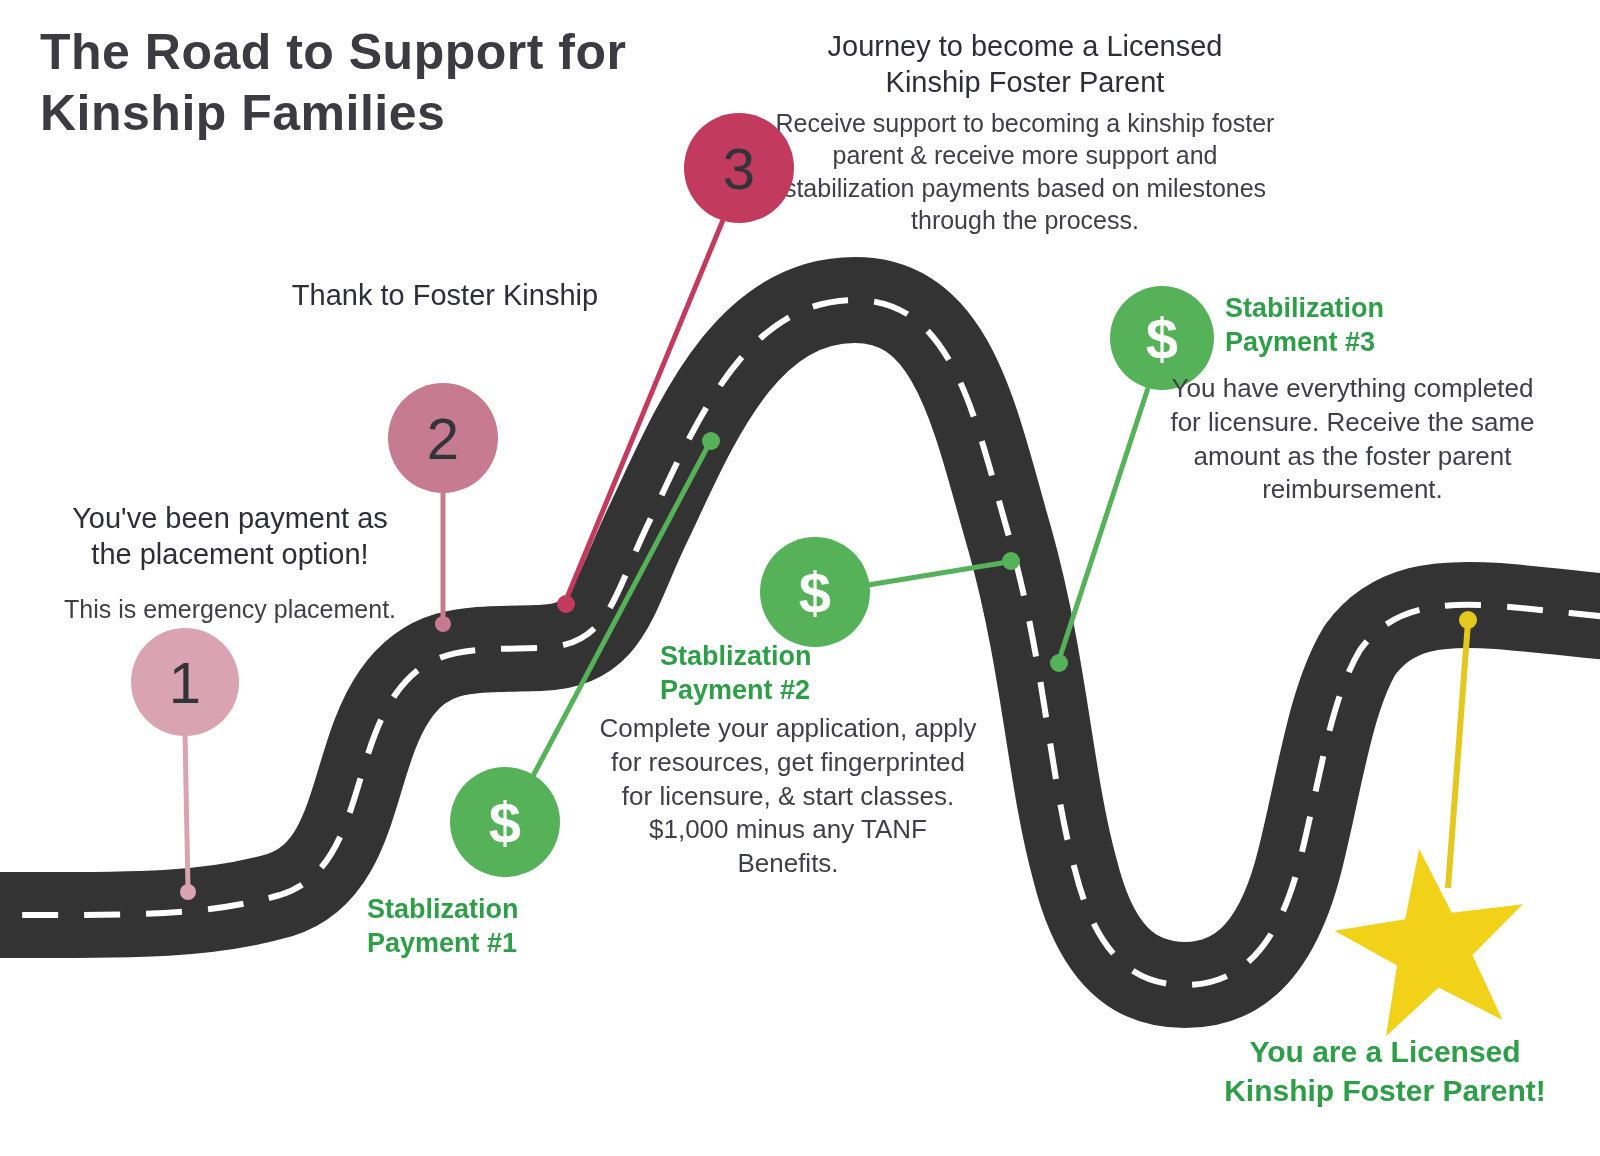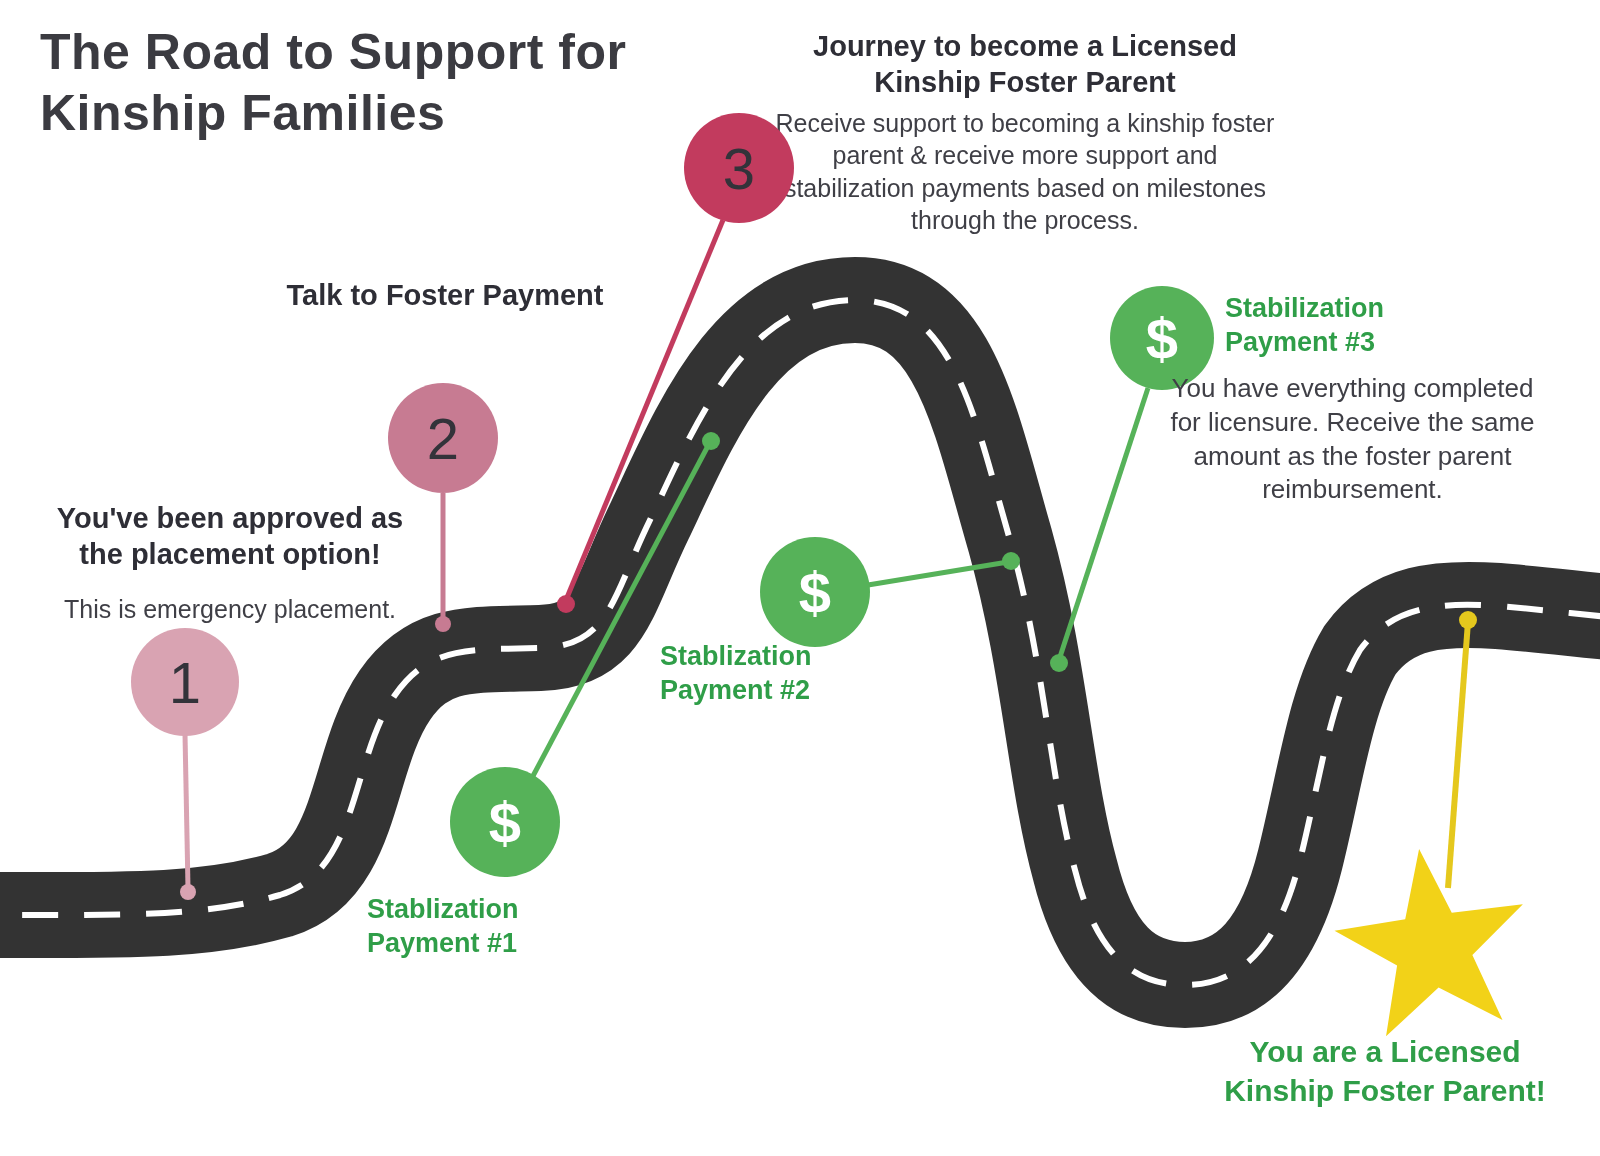--- a/index.html
+++ b/index.html
@@ -7,21 +7,21 @@
     position:relative; width:1600px; height:1156px; overflow:hidden;
     background:#ffffff; font-family:"Liberation Sans", sans-serif;
   }
   .abs { position:absolute; }
   svg.roadlayer { position:absolute; left:0; top:0; }
   .title {
     font-size:50px; font-weight:700; color:#3b3b41; line-height:1.22;
     text-align:left; white-space:pre-line; letter-spacing:0.5px;
   }
   .step-heading {
-    font-size:29px; font-weight:700; color:#2e2e36; line-height:1.25;
+    font-size:29px; font-weight:400; color:#2e2e36; line-height:1.25;
     text-align:center; white-space:pre-line;
   }
   .body-text {
     font-size:25px; color:#3f3f46; line-height:1.3; text-align:center;
     white-space:pre-line;
   }
   .num-circle {
     border-radius:50%; display:flex; align-items:center; justify-content:center;
     font-size:58px; color:#33333a; font-weight:500;
   }
@@ -100,25 +100,25 @@
   <div class="abs title" style="left:40px; top:22px; width:650px;">The Road to Support for
 Kinship Families</div>
 
   <div class="abs" style="left:775px; top:28px; width:500px;">
     <div class="step-heading">Journey to become a Licensed
 Kinship Foster Parent</div>
     <div class="body-text" style="margin-top:6px;">Receive support to becoming a kinship foster parent &amp; receive more support and stabilization payments based on milestones through the process.</div>
   </div>
 
   <div class="abs" style="left:235px; top:277px; width:420px;">
-    <div class="step-heading">Talk to Foster Payment</div>
+    <div class="step-heading">Thank to Foster Kinship</div>
   </div>
 
   <div class="abs" style="left:15px; top:500px; width:430px;">
-    <div class="step-heading">You've been approved as
+    <div class="step-heading">You've been payment as
 the placement option!</div>
     <div class="body-text" style="margin-top:20px;">This is emergency placement.</div>
   </div>
 
   <div class="abs num-circle" style="left:131px; top:628px; width:108px; height:108px; background:#d9a3b2;">
     <span>1</span>
   </div>
   <div class="abs num-circle" style="left:388px; top:383px; width:110px; height:110px; background:#c77b92;">
     <span>2</span>
   </div>
@@ -134,20 +134,22 @@
   </div>
   <div class="abs dollar-circle" style="left:1110px; top:286px; width:104px; height:104px;">
     <span>$</span>
   </div>
 
   <div class="abs green-label" style="left:367px; top:893px; width:250px;">Stablization
 Payment #1</div>
 
   <div class="abs green-label" style="left:660px; top:640px; width:250px;">Stablization
 Payment #2</div>
+  <div class="abs body-text" style="left:598px; top:712px; width:380px; font-size:26px;">Complete your application, apply for resources, get fingerprinted for licensure, &amp; start classes.
+$1,000 minus any TANF Benefits.</div>
 
   <div class="abs green-label" style="left:1225px; top:292px; width:250px;">Stabilization
 Payment #3</div>
   <div class="abs finish-label" style="left:1210px; top:1032px; width:350px;">You are a Licensed
 Kinship Foster Parent!</div>
 
   <div class="abs body-text" style="left:1160px; top:372px; width:385px; font-size:26px;">You have everything completed for licensure. Receive the same amount as the foster parent reimbursement.</div>
 
 </div>
 

